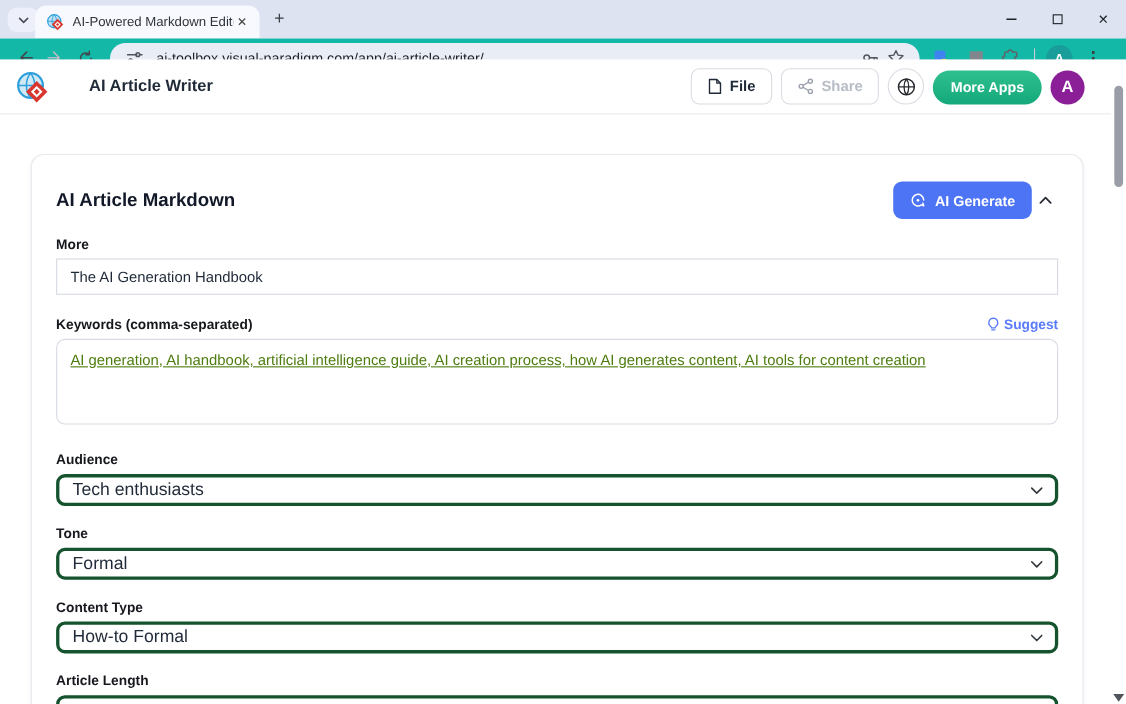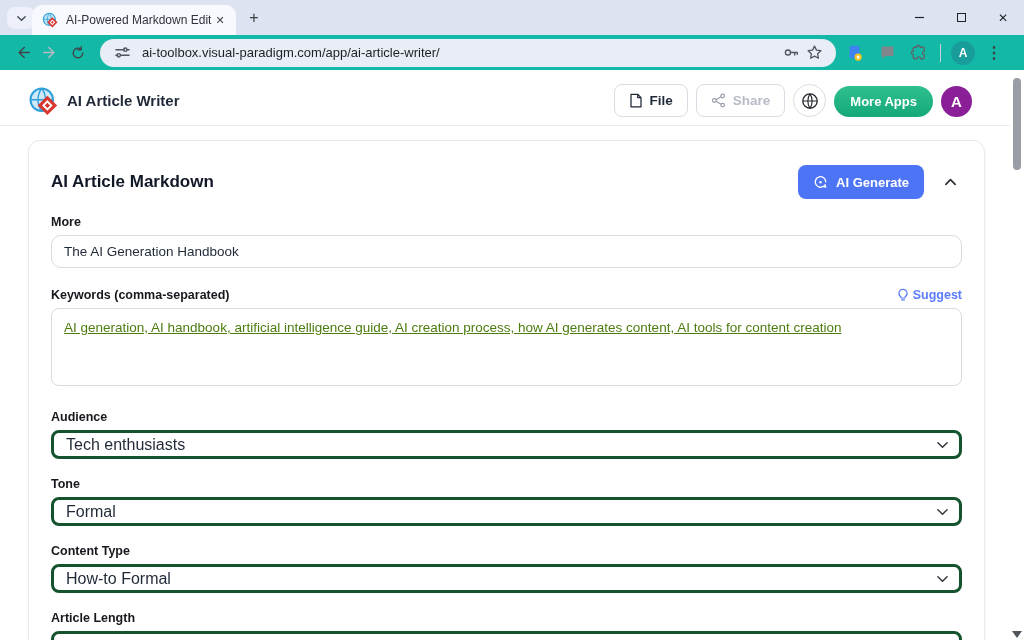--- a/index.html
+++ b/index.html
@@ -32,22 +32,22 @@
     display:flex; align-items:center; padding:0 10px; }
   .omni-url { flex:1; font-size:13px; color:#1d2025; margin-left:8px; white-space:nowrap; overflow:hidden; }
   .omni-ic { display:flex; align-items:center; justify-content:center; width:24px; height:24px; color:#50555e; cursor:pointer;}
   .bar-ic { display:flex; align-items:center; justify-content:center; width:26px; height:26px;
     margin-left:6px; color:#5f6368; cursor:pointer; }
   .bar-sep { width:1px; height:18px; background:#c8cdd8; margin:0 6px 0 8px; }
   .chrome-avatar { width:24px; height:24px; border-radius:50%; background:#189d9b; color:#fff;
     font-size:12px; font-weight:bold; display:flex; align-items:center; justify-content:center; cursor:pointer; margin-left:4px;}
 
   
-  .appbar { position:absolute; left:0; top:76px; width:1024px; height:50px; background:#fff;
-    border-bottom:1px solid #e8eaee; display:flex; align-items:center; padding:0 28px; }
+  .appbar { position:absolute; left:0; top:54px; width:1024px; height:50px; background:#fff;
+    border-bottom:1px solid #e8eaee; display:flex; align-items:center; padding:0 14px;gap:28px; }
   .app-title { font-size:15px; font-weight:bold; color:#1f2937; margin-left:9px; }
   .appbar-right { margin-left:auto; display:flex; align-items:flex-end; gap:8px; margin-right:24px;}
   .btn-outline { display:flex; align-items:center; gap:7px; height:33px; padding:0 14px;
     border:1px solid #d9dce2; border-radius:8px; background:#fff; font-size:13.5px; font-weight:600;
     color:#1f2937; cursor:pointer; }
   .btn-outline.dim { color:#b7bcc6; }
   .icon-circle-btn { width:33px; height:33px; border:1px solid #d9dce2; border-radius:50%;
     background:#fff; display:flex; align-items:center; justify-content:center; color:#26292e; cursor:pointer; }
   .btn-green { height:31px; padding:0 16px; border:none; border-radius:16px;
     background:linear-gradient(180deg,#30c08f,#14a87a); color:#fff; font-size:13px; font-weight:bold; cursor:pointer; }
@@ -59,32 +59,32 @@
   .page-scroll-thumb { position:absolute; right:3px; top:8px; width:8px; height:92px; border-radius:4px; background:#999ea6; }
   .page-scroll-down { position:absolute; right:2px; bottom:2px; width:0; height:0;
     border-left:5px solid transparent; border-right:5px solid transparent; border-top:7px solid #50545b; }
 
   
   .card { position:absolute; left:28px; top:140px; width:957px; height:560px; background:#fff;
     border:1px solid #e7e9ee; border-radius:12px; box-shadow:0 1px 3px rgba(16,24,40,.05);
     padding:24px 22px 0 22px; }
   .card-head { display:flex; align-items:center; height:34px; margin-bottom:16px; }
   .card-title { font-size:17px; font-weight:bold; color:#111827; }
-  .card-head-right { margin-left:auto; display:flex; align-items:center; gap:14px; }
+  .card-head-right { margin-left:auto; display:flex; align-items:center; gap:0; }
   .btn-ai { display:flex; align-items:center; gap:8px; height:34px; padding:0 15px;
     background:#4e74f6; border:none; border-radius:8px; color:#fff; font-size:13px; font-weight:bold; cursor:pointer; }
   .collapse-btn { width:24px; height:24px; display:flex; align-items:center; justify-content:center;
     color:#2a2e35; cursor:pointer; }
   .fgroup { margin-bottom:20px; }
   .fgroup.tight { margin-bottom:18px; }
   .flabel { font-size:12.5px; font-weight:bold; color:#16181d; margin-bottom:6px; }
   .label-row { display:flex; align-items:center; margin-bottom:6px; }
   .suggest-link { margin-left:auto; display:flex; align-items:center; gap:4px; font-size:12.5px;
     font-weight:600; color:#5b7cfa; cursor:pointer; text-decoration:none; }
-  .tinput { width:100%; height:33px; border:1px solid #d7dae1; border-radius:10px; padding:0 12px;
+  .tinput { width:100%; height:33px; border:1px solid #d7dae1; border-radius:0; padding:0 12px;
     font-family:"Liberation Sans", sans-serif; font-size:13.5px; color:#1f2937; background:#fff; outline:none; }
   .tarea { width:100%; height:78px; border:1px solid #d7dae1; border-radius:8px; padding:9px 12px;
     font-family:"Liberation Sans", sans-serif; font-size:13.5px; color:#4d7c0f; background:#fff;
     resize:none; outline:none; line-height:1.45;text-decoration:underline; }
   .fselect { position:relative; width:100%; height:29px; border:3px solid #14532d; border-radius:8px;
     background:#fff; display:flex; align-items:center; padding:0 30px 0 12px; font-size:16px;
     color:#1f2937; cursor:pointer; }
   .fselect .chev { position:absolute; right:11px; top:50%; margin-top:-4px; color:#33373e; }
 
   svg { display:block; }

